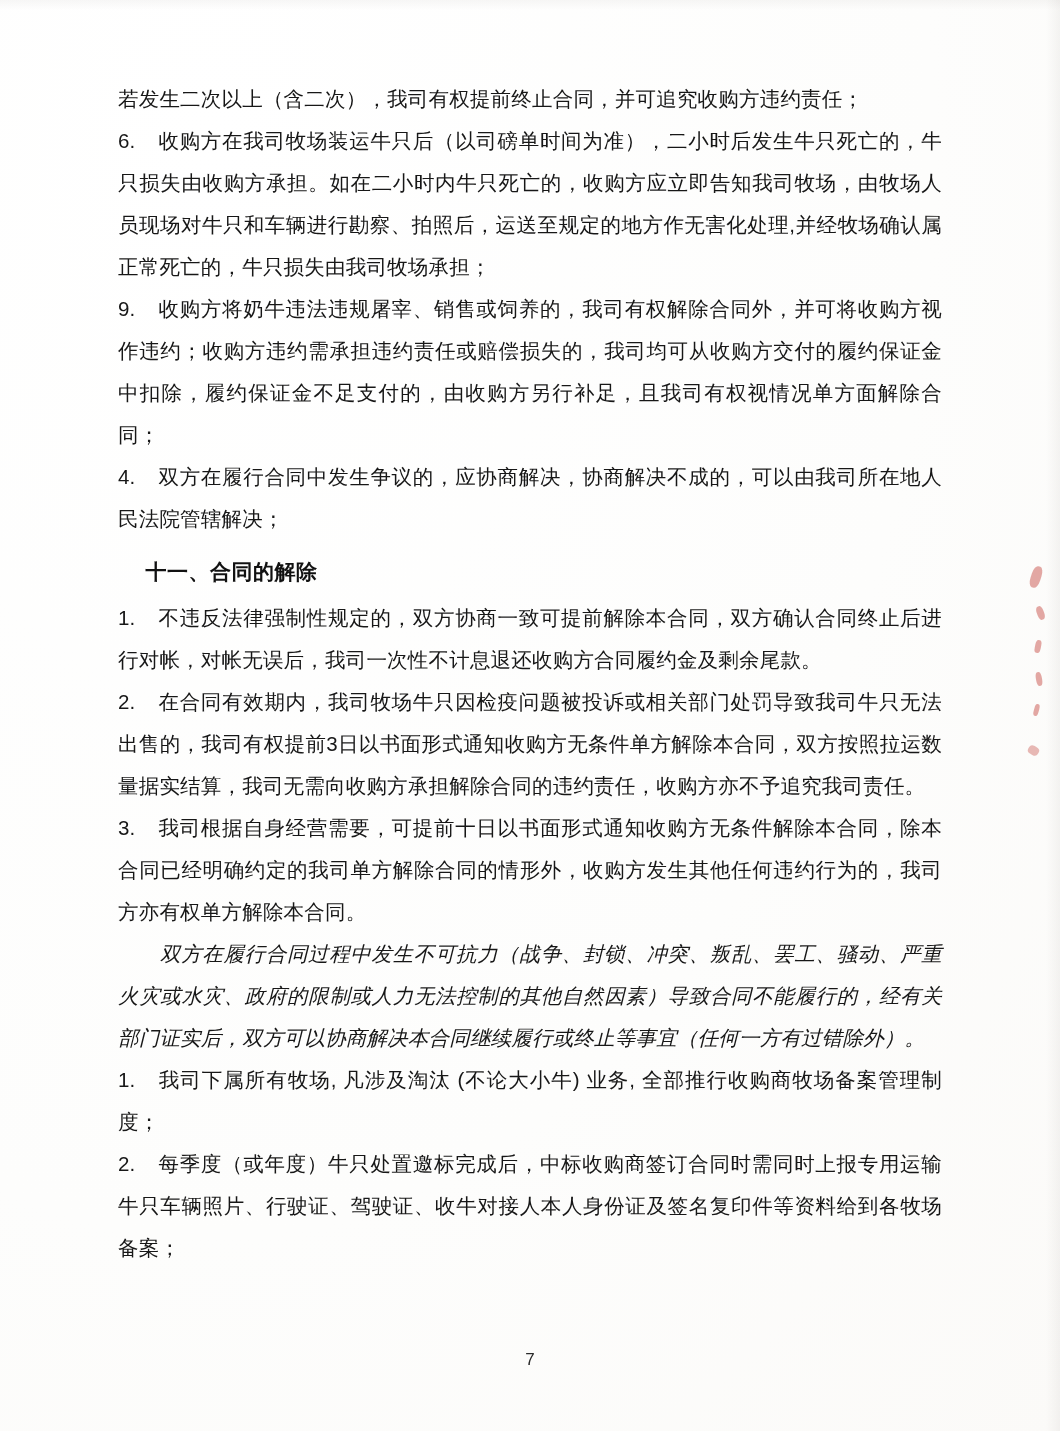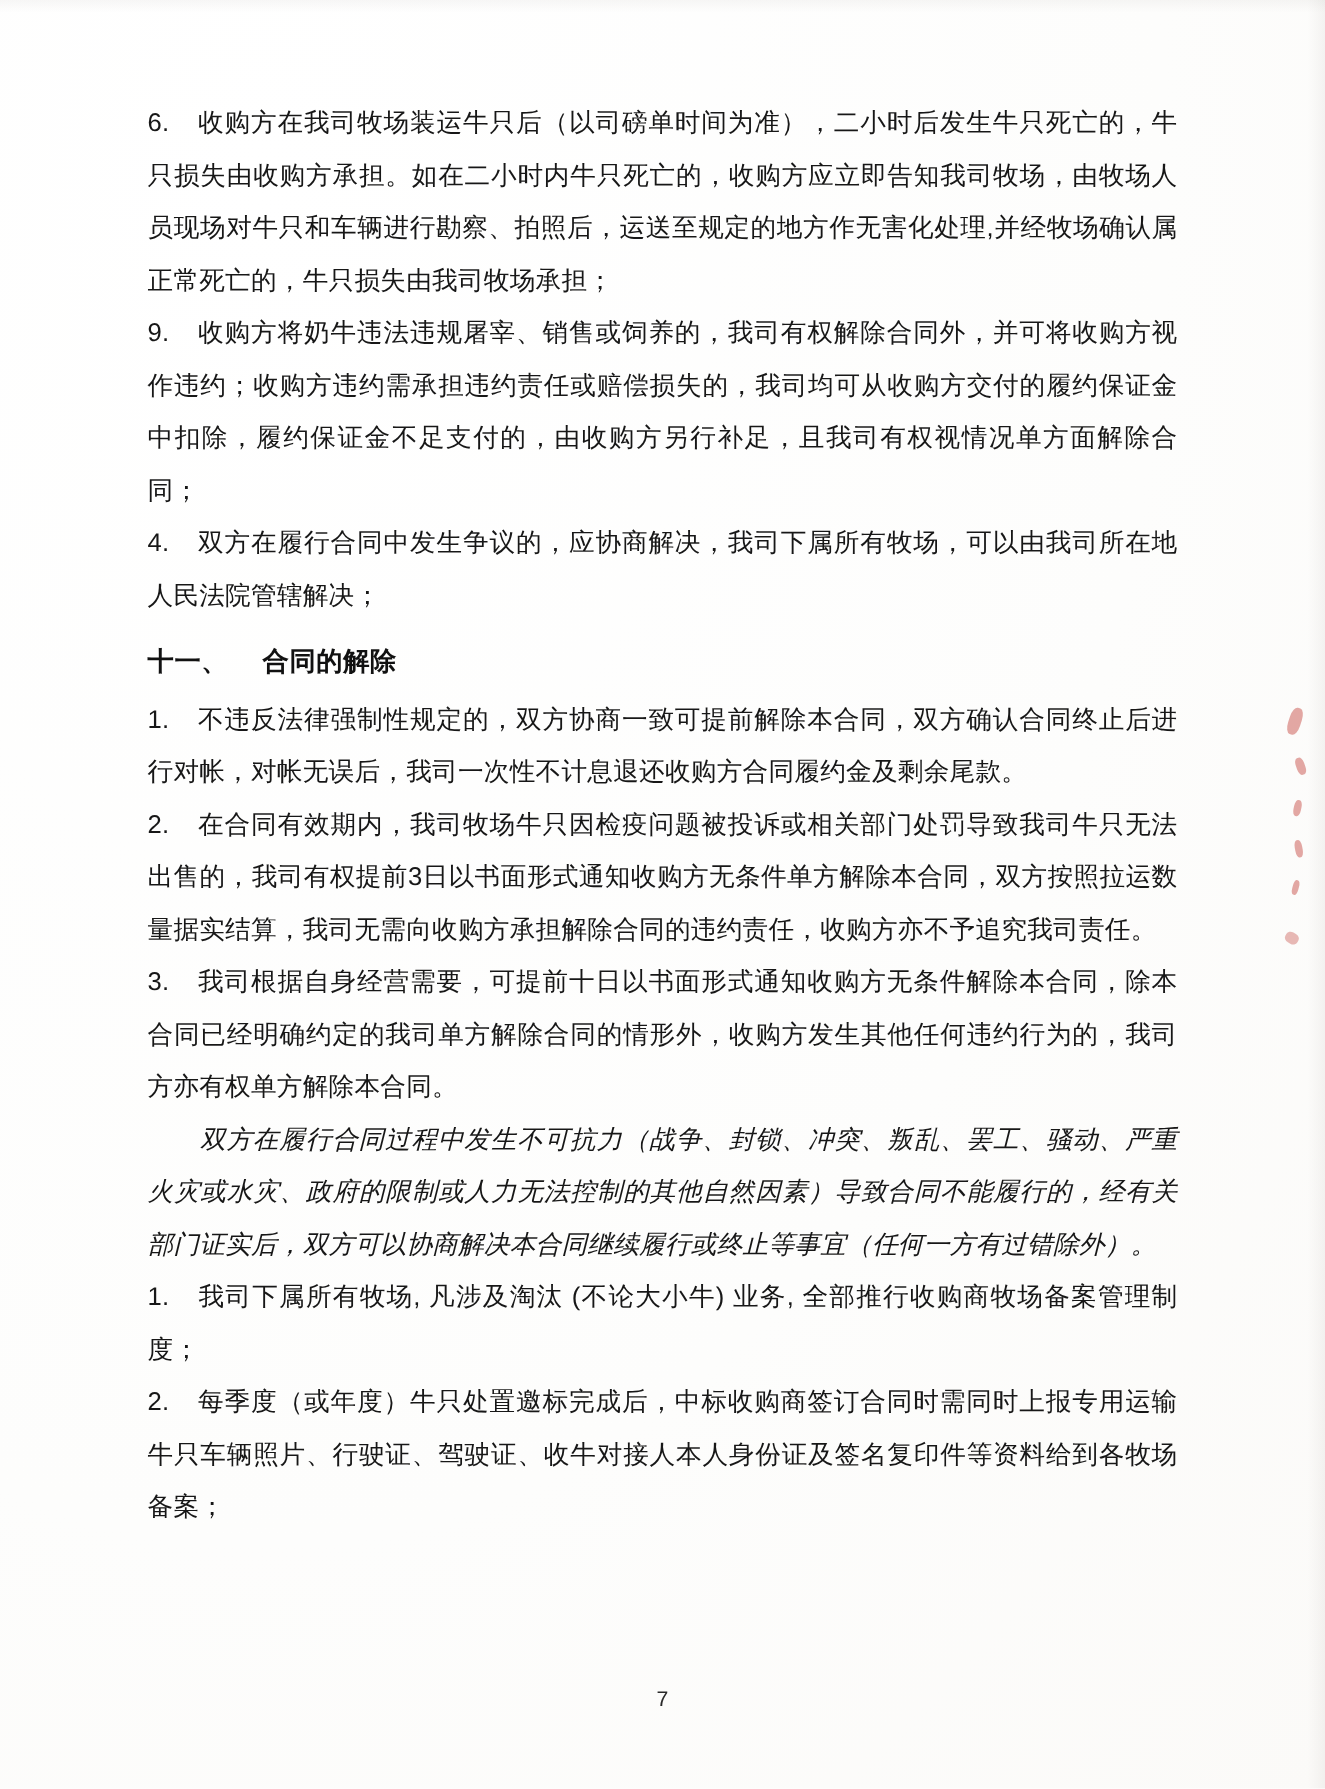--- a/index.html
+++ b/index.html
@@ -48,20 +48,21 @@
     font-weight: bold;
     line-height: 46px;
     color: #111111;
     margin-top: 9px;
     margin-bottom: 2px;
     letter-spacing: 0.5px;
   }
   .heading .num {
     display: inline-block;
     min-width: 92px;
+    text-align: right;
   }
   .blk {
     margin-bottom: 0px;
   }
   .first-indent {
     text-indent: 42px;
     font-style: italic;
   }
   .num-lead {
     display: inline-block;
@@ -115,33 +116,34 @@
 
   <div class="mark m1"></div>
   <div class="mark m2"></div>
   <div class="mark m3"></div>
   <div class="mark m4"></div>
   <div class="mark m5"></div>
   <div class="mark m6"></div>
 
   <div class="content">
 
+    <p class="para blk">若发生二次以上（含二次），我司有权提前终止合同，并可追究收购方违约责任；</p>
 
     <p class="para blk">
       <span class="num-lead">6.</span><span>收购方在我司牧场装运牛只后（以司磅单时间为准），二小时后发生牛只死亡的，牛只损失由收购方承担。如在二小时内牛只死亡的，收购方应立即告知我司牧场，由牧场人员现场对牛只和车辆进行勘察、拍照后，运送至规定的地方作无害化处理,并经牧场确认属正常死亡的，牛只损失由我司牧场承担；</span>
     </p>
 
 
 
     <p class="para blk">
       <span class="num-lead">9.</span><span>收购方将奶牛违法违规屠宰、销售或饲养的，我司有权解除合同外，并可将收购方视作违约；收购方违约需承担违约责任或赔偿损失的，我司均可从收购方交付的履约保证金中扣除，履约保证金不足支付的，由收购方另行补足，且我司有权视情况单方面解除合同；</span>
     </p>
 
     <p class="para blk">
-      <span class="num-lead wide">4.</span><span>双方在履行合同中发生争议的，应协商解决，我司下属所有牧场，可以由我司所在地人民法院管辖解决；</span>
+      <span class="num-lead wide">4.</span><span>双方在履行合同中发生争议的，应协商解决，协商解决不成的，可以由我司所在地人民法院管辖解决；</span>
     </p>
 
     <h3 class="heading">
       <span class="num">十一、</span><span>合同的解除</span>
     </h3>
 
     <p class="para blk">
       <span class="num-lead">1.</span><span>不违反法律强制性规定的，双方协商一致可提前解除本合同，双方确认合同终止后进行对帐，对帐无误后，我司一次性不计息退还收购方合同履约金及剩余尾款。</span>
     </p>
 

